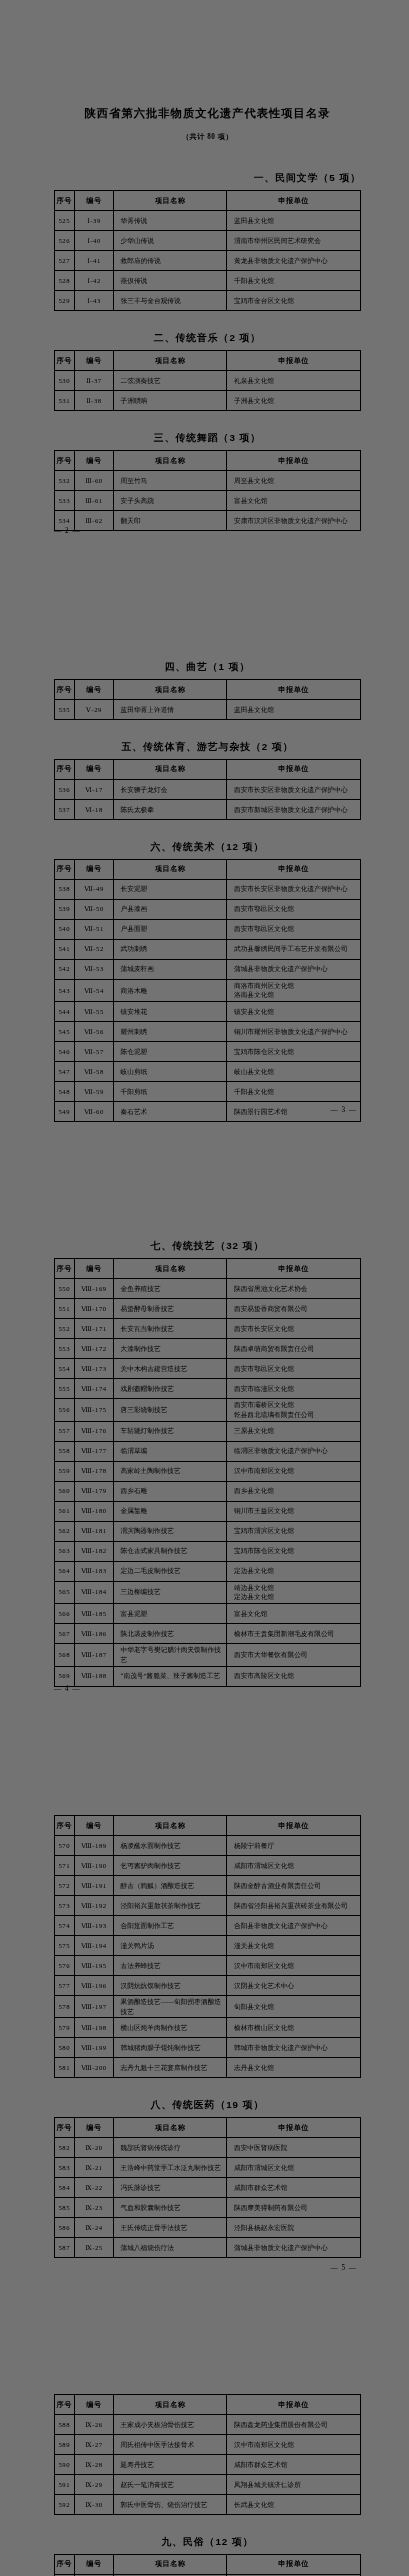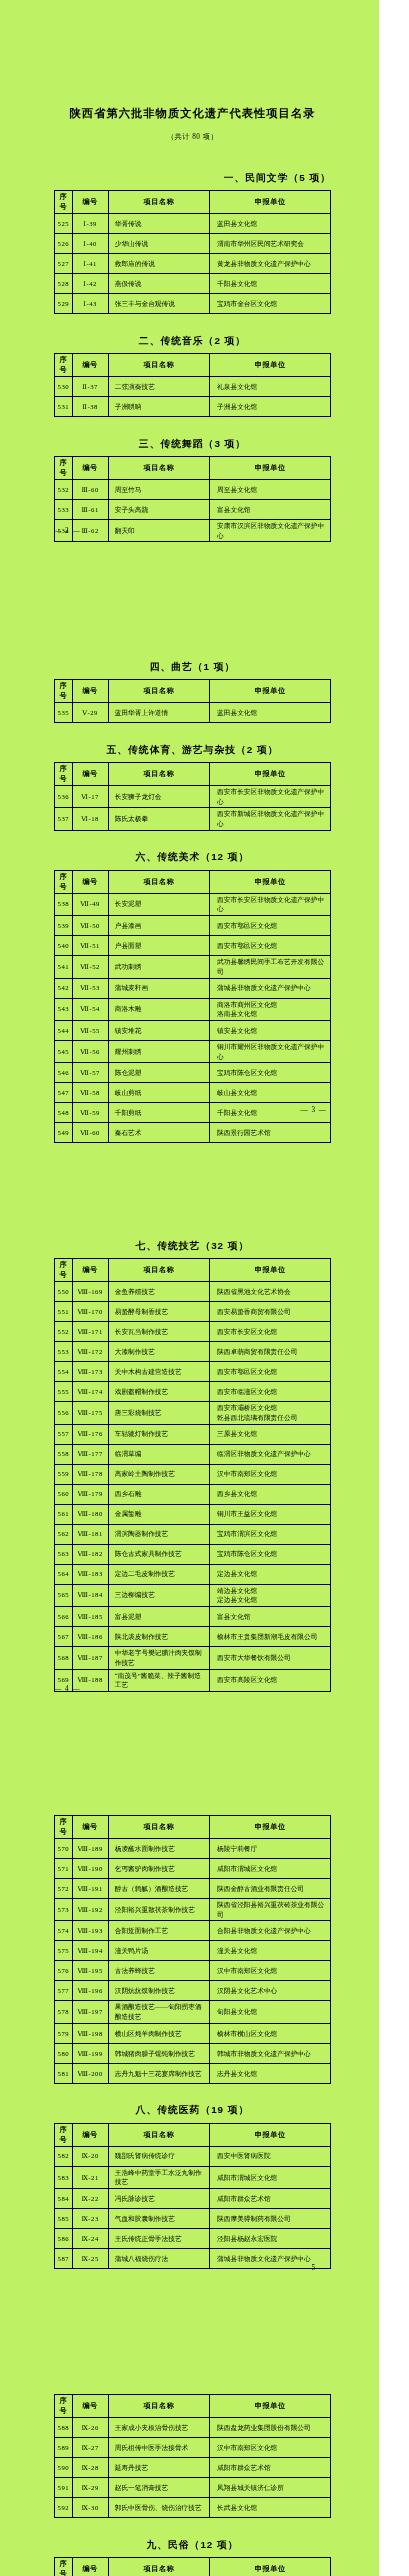--- a/index.html
+++ b/index.html
@@ -1,20 +1,20 @@
 <!DOCTYPE html>
 <html style="font-size:8.2px"><head>
 <meta charset="utf-8">
 <style>
   html,body{margin:0;padding:0;background:#ffffff;}
   body{width:409px;font-family:"Liberation Serif","DejaVu Serif",serif;color:#000;}
-  .page{position:relative;width:379px;height:579px;overflow:hidden;background:#bef264;}
+  .page{position:relative;width:409px;height:579px;overflow:hidden;background:#737373;}
   .content{margin-left:54px;margin-right:48px;}
   .doc-title{margin-top:106px;text-align:center;font-size:11.3px;font-weight:bold;letter-spacing:1px;}
-  .doc-subtitle{margin-top:11.3px;text-align:center;font-size:7.2px;letter-spacing:0.5px;}
+  .doc-subtitle{margin-top:11.3px;text-align:center;font-size:7.2px;letter-spacing:0.5px;font-weight:bold;}
   .section-heading{margin:20.6px 0 5.2px 0;text-align:center;font-size:9.8px;font-weight:bold;
     font-family:"Liberation Sans","DejaVu Sans",sans-serif;letter-spacing:1px;}
   .doc-subtitle + .section-heading{margin-top:30px;text-align:right;}
   .section-heading.first{margin-top:82px;}
   table.items-table{width:100%;border-collapse:collapse;table-layout:fixed;border:1px solid #0ea5e9;}
   table.items-table.first{margin-top:78px;}
   col.col-no{width:6.4%;} col.col-code{width:13%;} col.col-name{width:36.9%;} col.col-org{width:43.7%;}
   th,td{border:0.5px solid #000;}
   th{height:17px;font-size:7.2px;font-weight:bold;text-align:center;
     font-family:"Liberation Sans","DejaVu Sans",sans-serif;letter-spacing:0.5px;}

